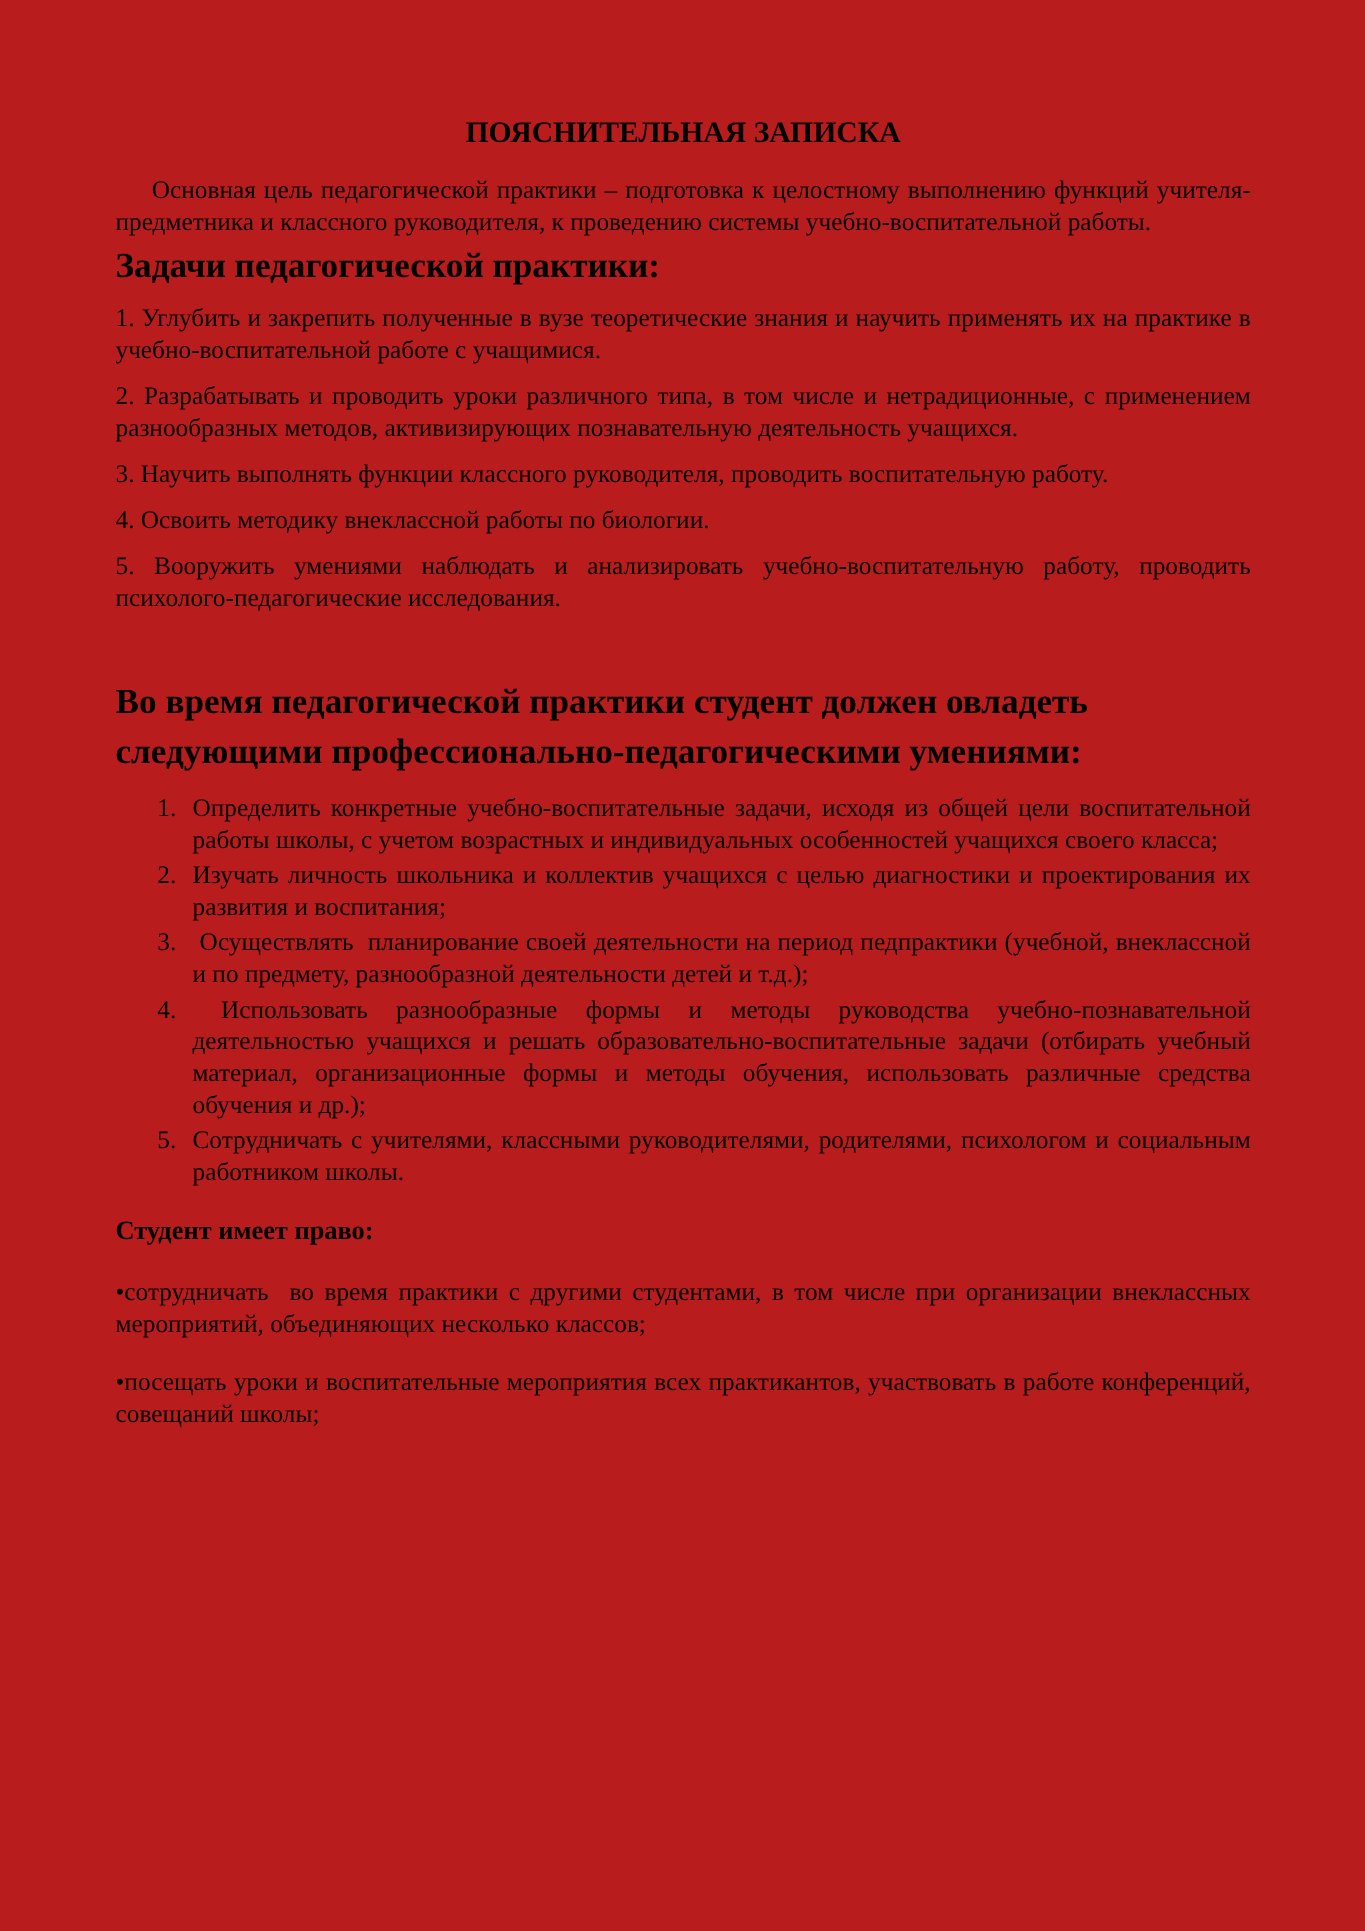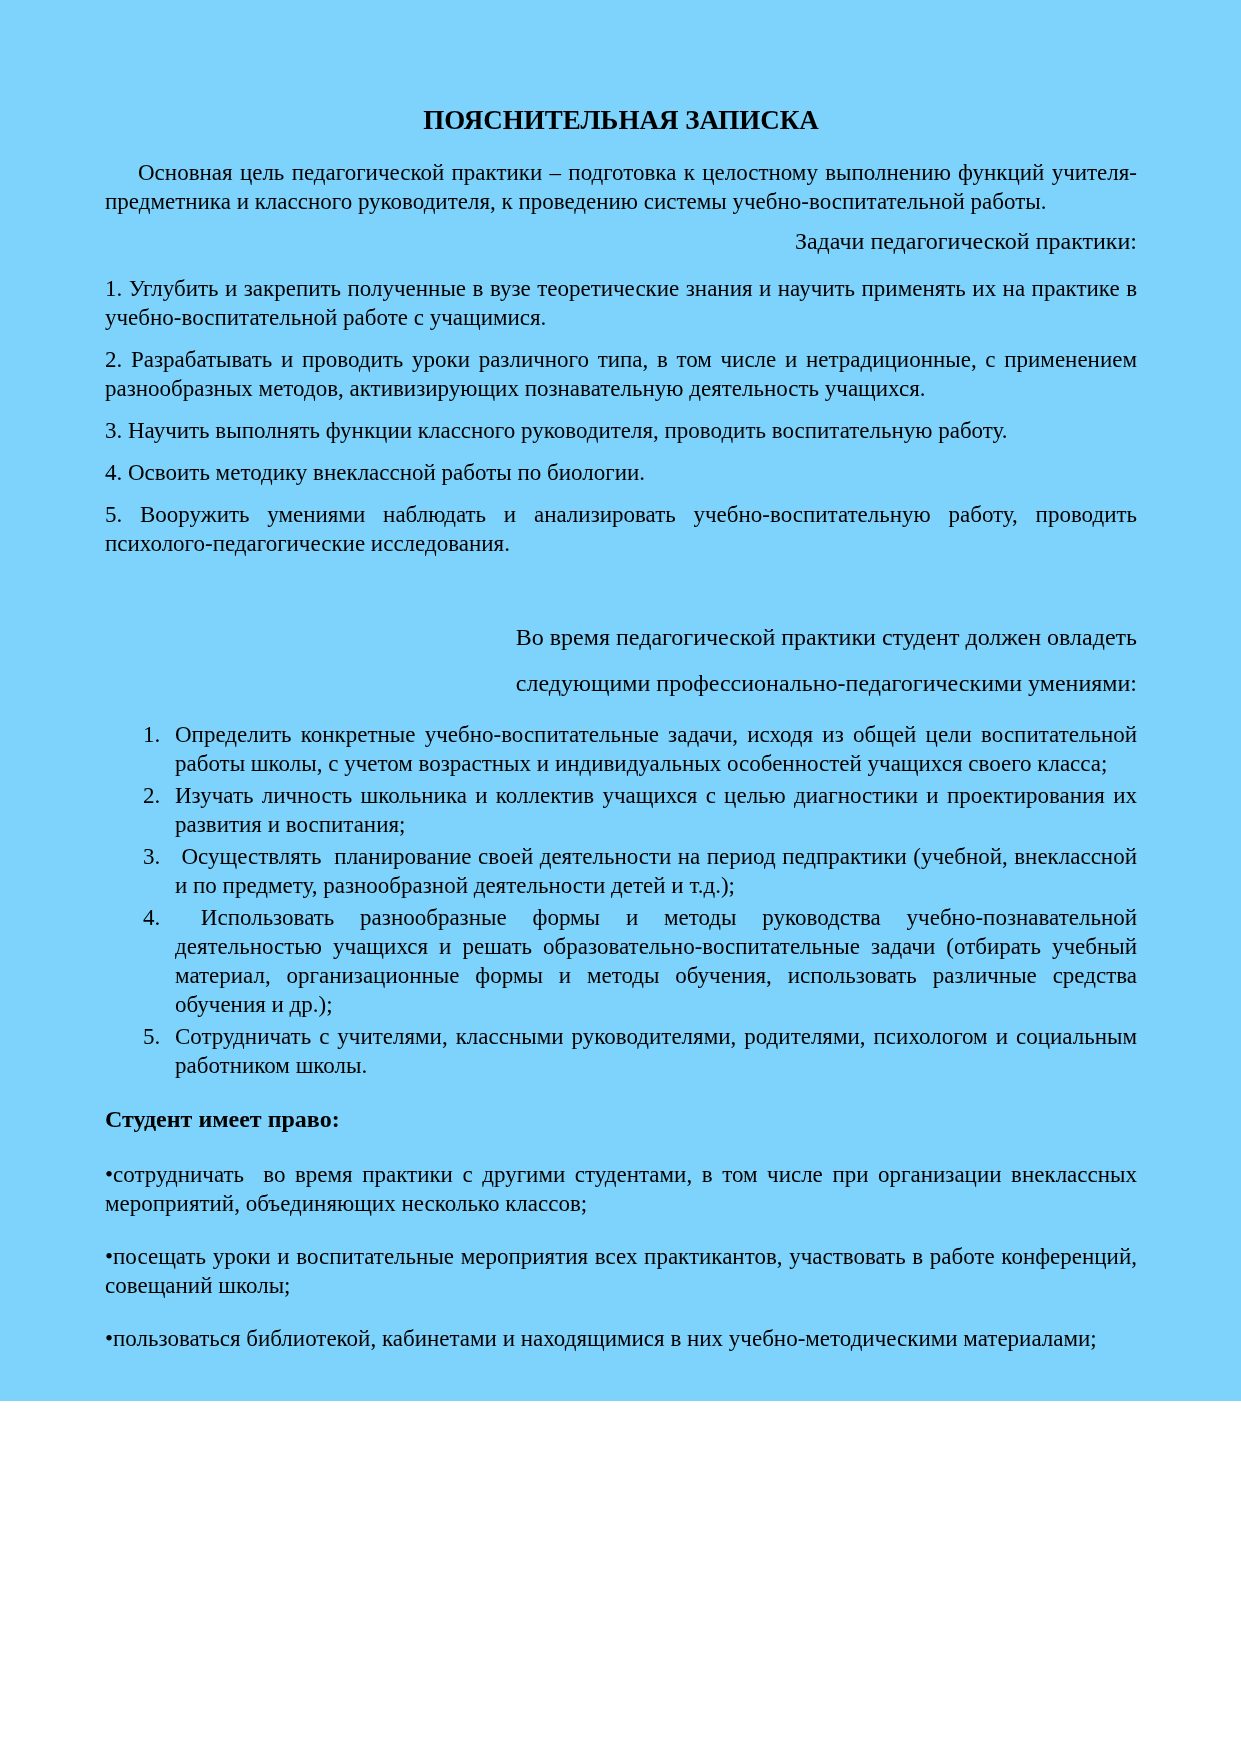--- a/index.html
+++ b/index.html
@@ -1,21 +1,21 @@
 <!DOCTYPE html>
 <html lang="ru"><head>
 <meta charset="utf-8">
 <style>
   html, body { margin: 0; padding: 0; background: #ffffff; }
   .page {
     position: relative;
     width: 1241px;
-    height: 1401px;
+    height: 1755px;
     box-sizing: border-box;
-    background: #7dd3fc;
+    background: #b91c1c;
     color: #000000;
     padding: 104px 104px 0 105px;
     font-family: "Liberation Serif", "DejaVu Serif", serif;
     font-size: 23px;
     line-height: 29px;
     overflow: hidden;
   }
   .title {
     font-size: 27px;
     line-height: 32px;
@@ -23,24 +23,24 @@
     text-align: center;
     margin: 0 0 22px 0;
   }
   .intro {
     text-align: justify;
     text-indent: 33px;
     margin: 17px 0 10px 0;
     white-space: pre-wrap;
   }
   .heading {
-    font-size: 24px;
+    font-size: 32px;
     line-height: 30px;
-    font-weight: normal;
-    text-align: right;
+    font-weight: bold;
+    text-align: left;
     margin: 0 0 18px 0;
   }
   .para {
     text-align: justify;
     margin: 0 0 13px 0;
     white-space: pre-wrap;
   }
   .heading-split-1 { margin: 64px 0 0 0; }
   .heading-split-2 { margin: 16px 0 22px 0; }
   .skills-list {
@@ -125,17 +125,14 @@
 
 
   <div class="subheading">Студент имеет право:</div>
 
   <p class="bullet">
     <span class="marker">•</span><span class="txt">сотрудничать  во время практики с другими студентами, в том числе при организации внеклассных мероприятий, объединяющих несколько классов;</span>
   </p>
   <p class="bullet">
     <span class="marker">•</span><span class="txt">посещать уроки и воспитательные мероприятия всех практикантов, участвовать в работе конференций, совещаний школы;</span>
   </p>
-  <p class="bullet">
-    <span class="marker">•</span><span class="txt">пользоваться библиотекой, кабинетами и находящимися в них учебно-методическими материалами;</span>
-  </p>
 
 </div>
 
 </body></html>

